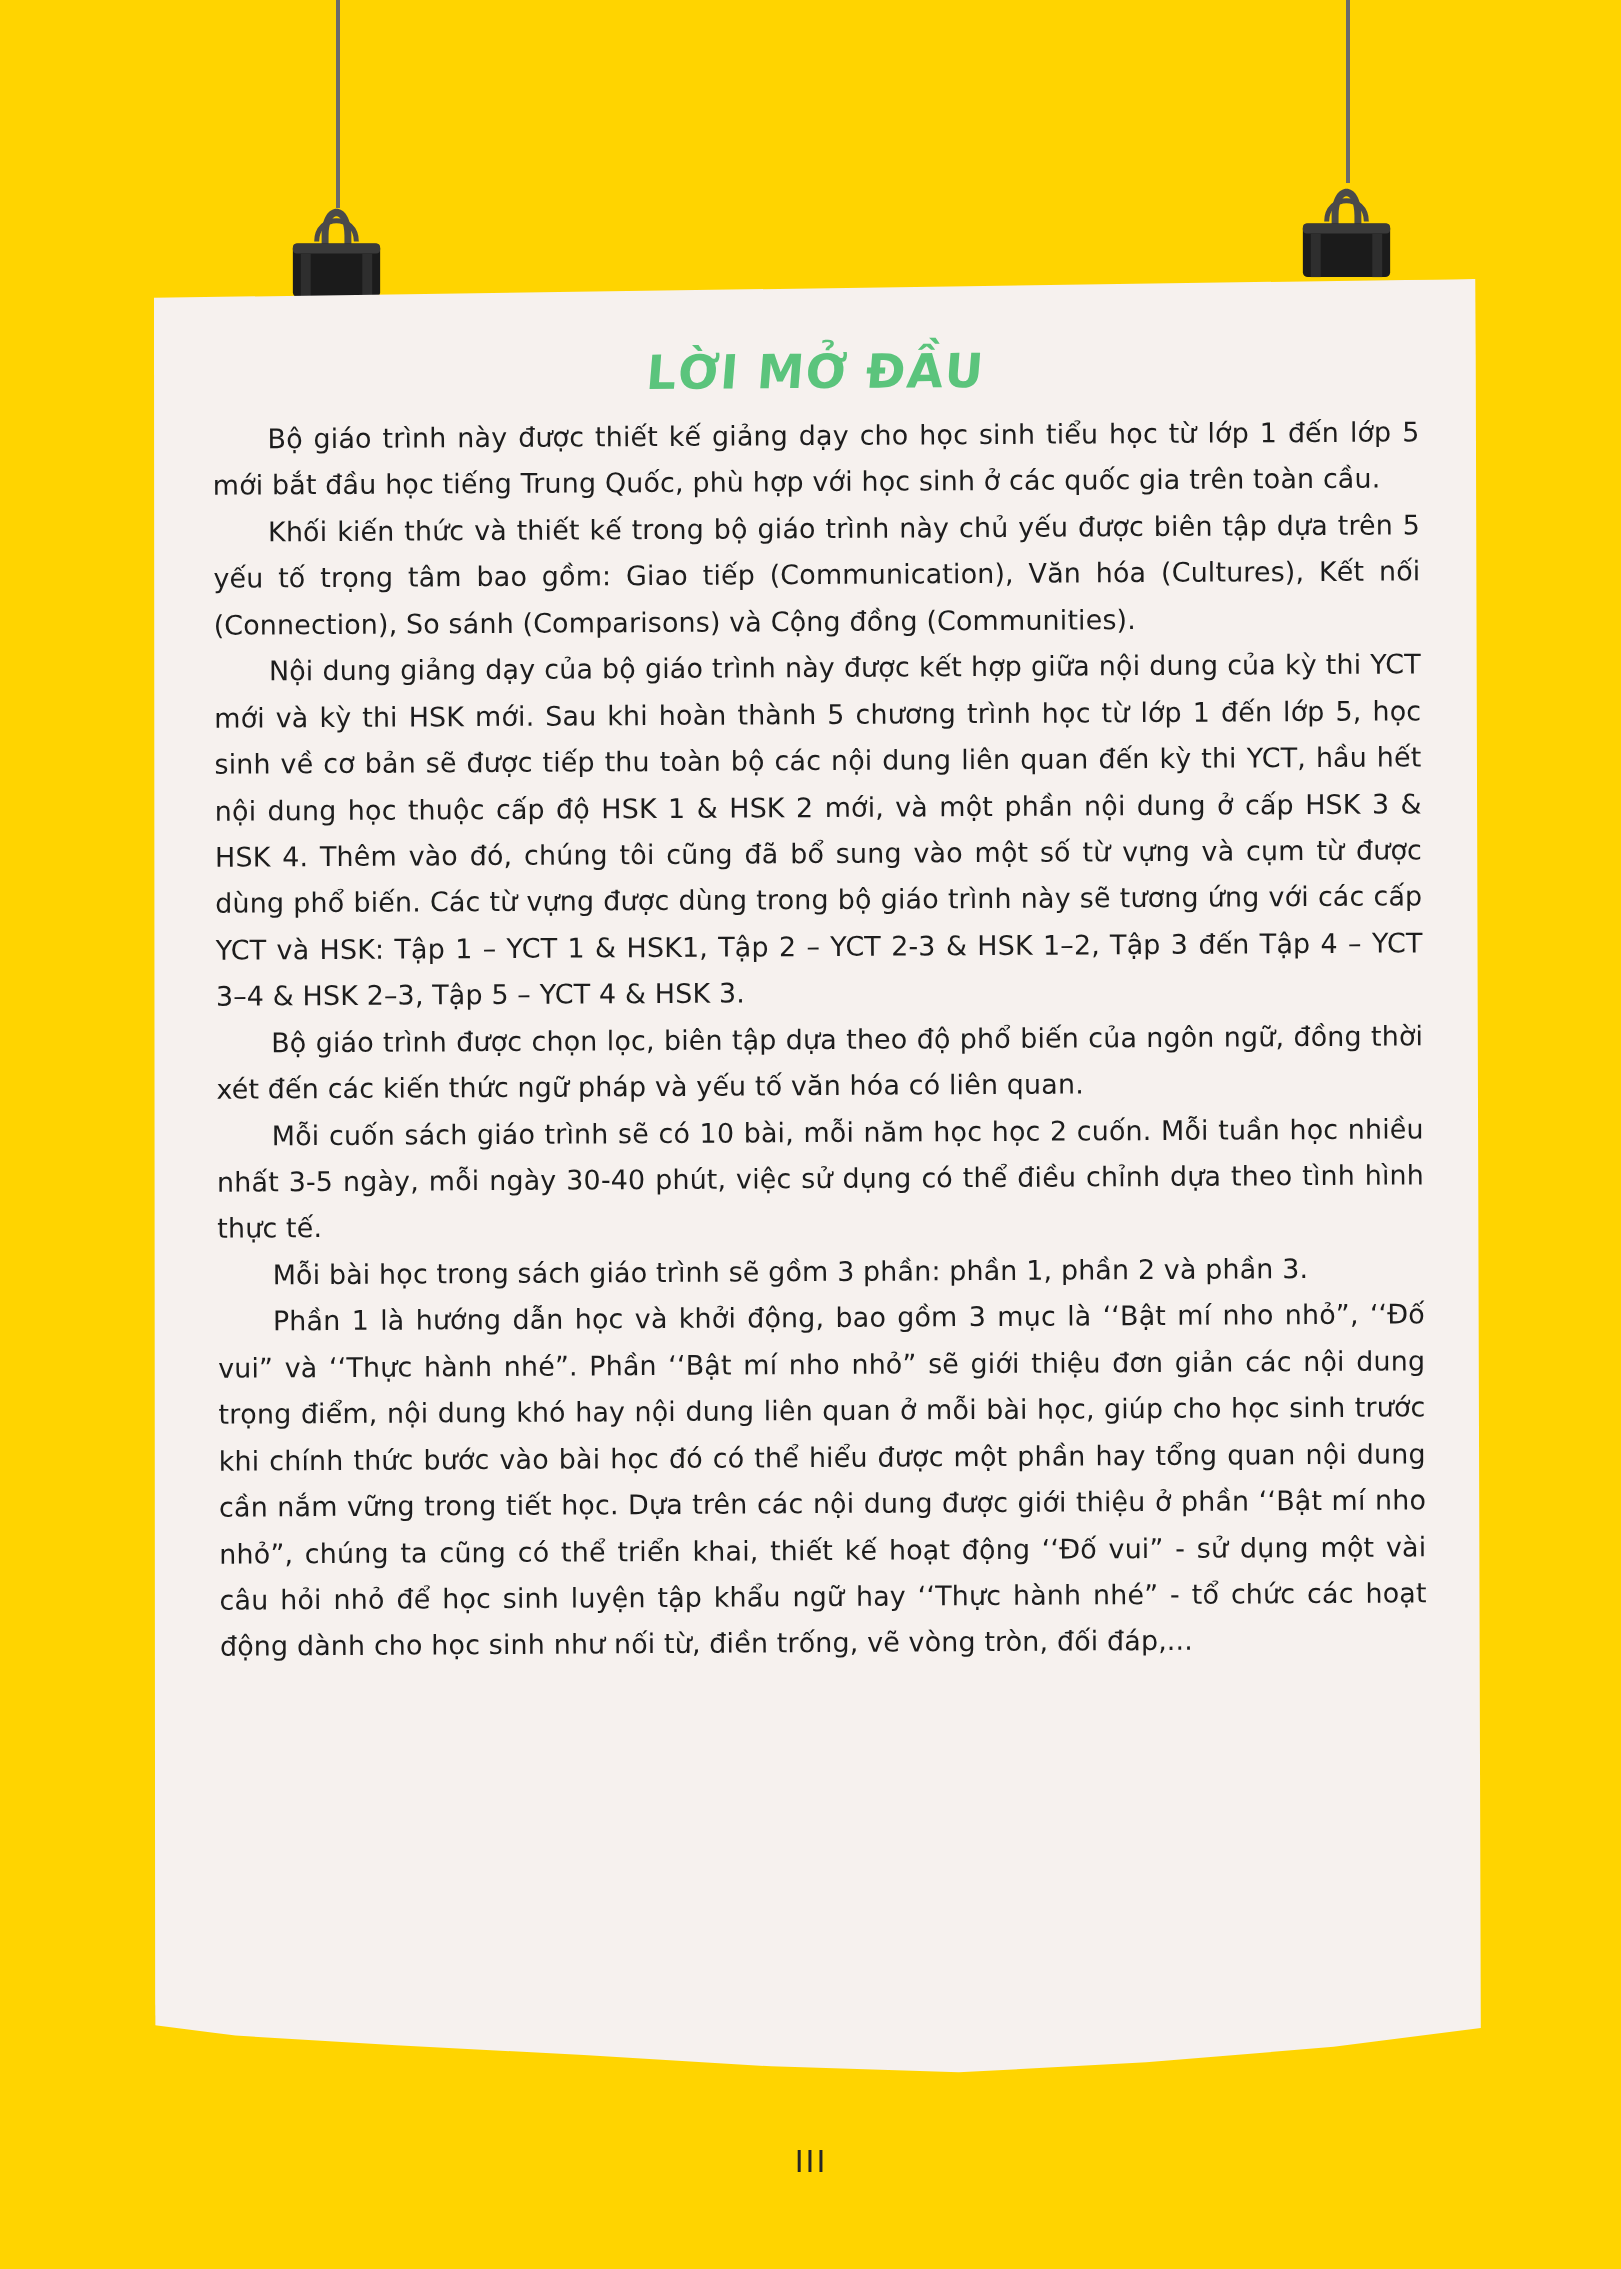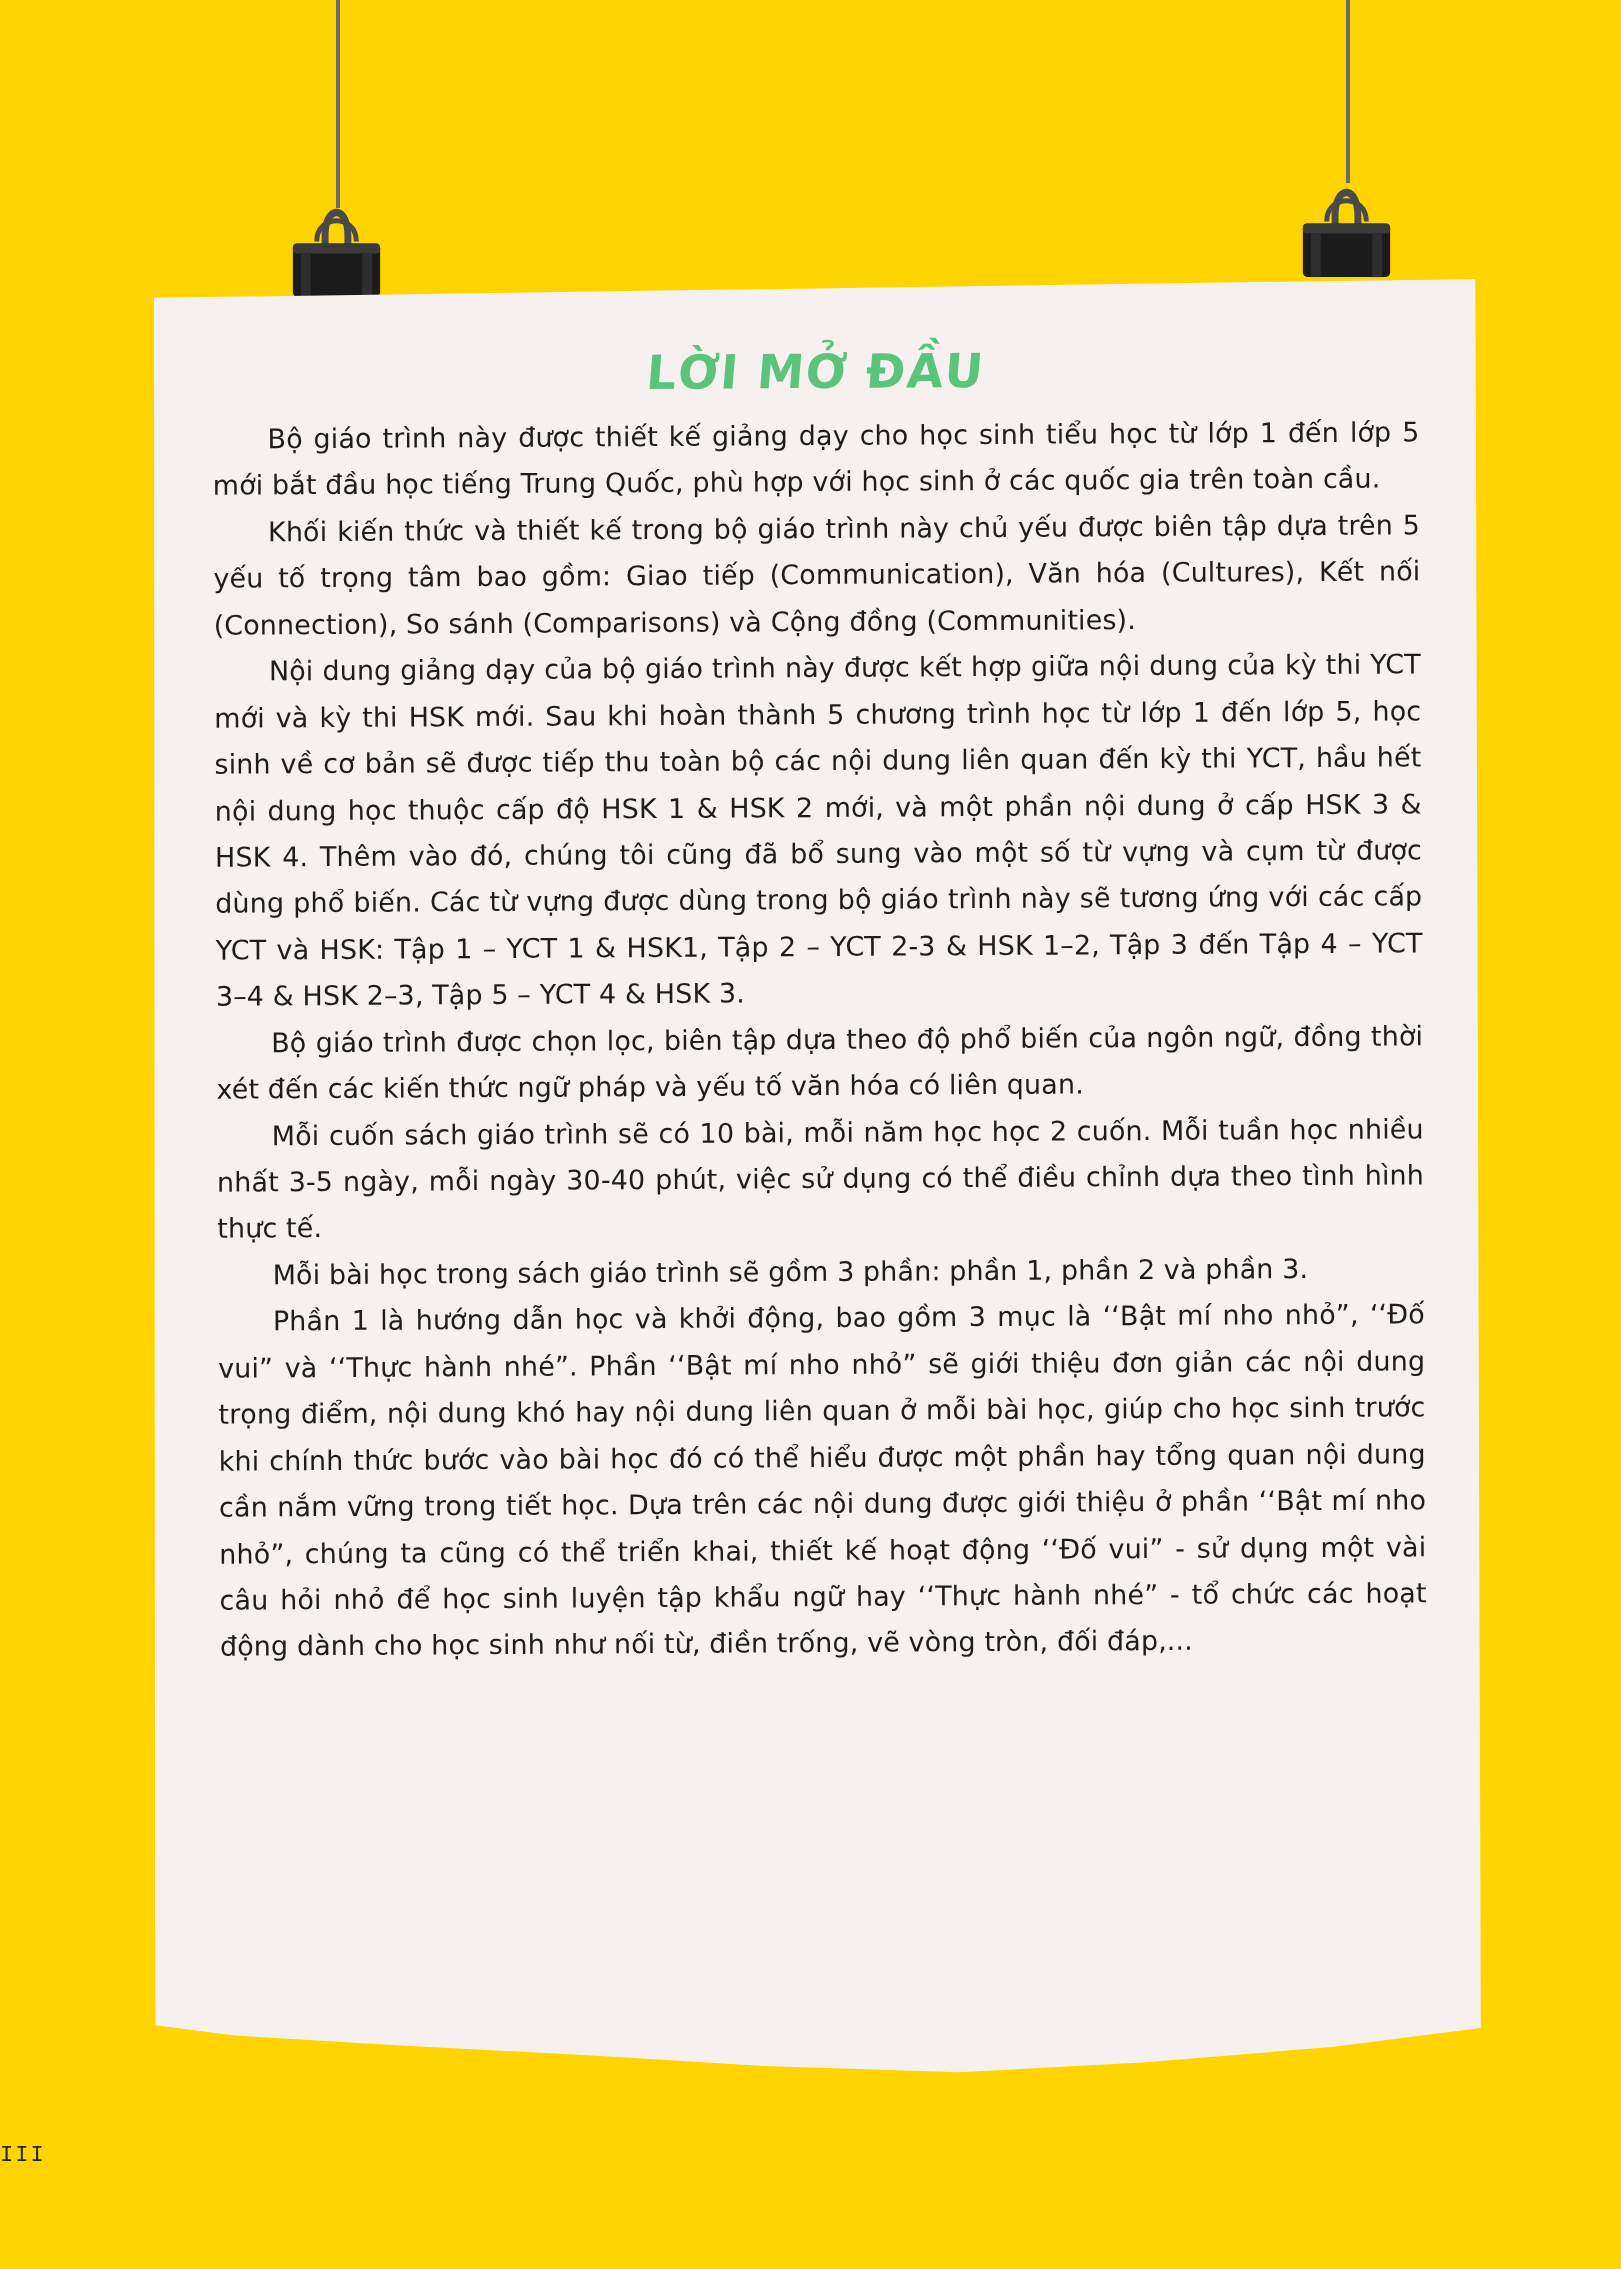--- a/index.html
+++ b/index.html
@@ -87,22 +87,23 @@
     margin: 0;
     text-indent: 55px;
   }
 
   
   .page-number {
     position: absolute;
     left: 0;
     top: 2143px;
     width: 100%;
-    font-family: Liberation Mono, monospace;
-    font-size: 22px;
+    text-align: center;
+    font-family: Liberation Sans, sans-serif;
+    font-size: 32px;
     letter-spacing: 2px;
     color: #262626;
   }
 </style>
 </head>
 <body>
 
 <div class="string string-left"></div>
 <div class="string string-right"></div>
 

